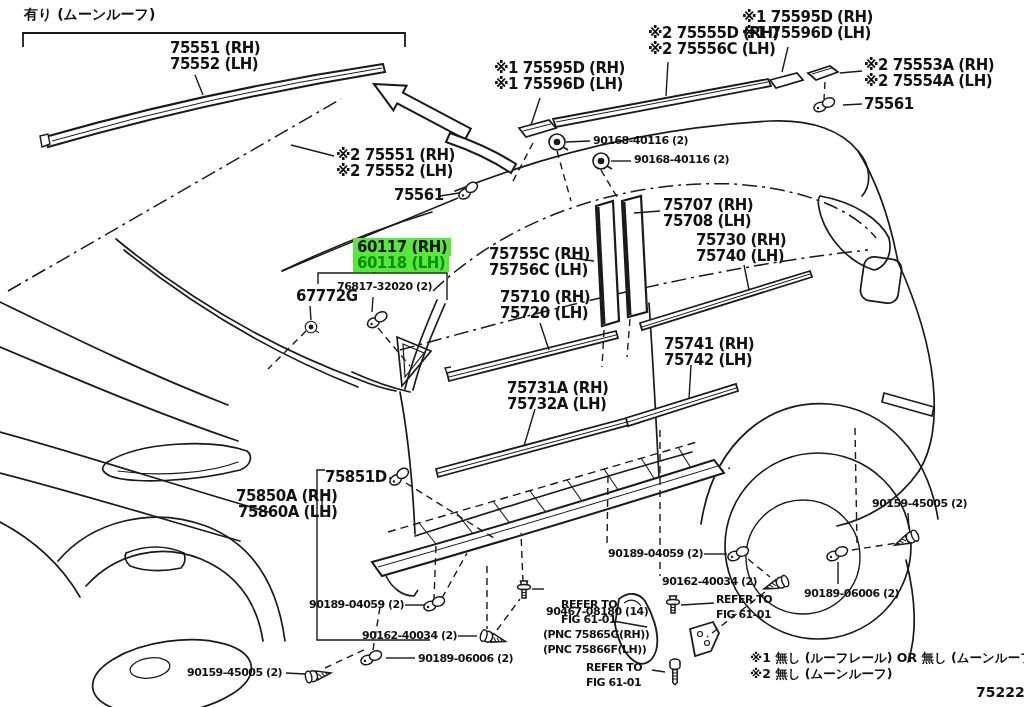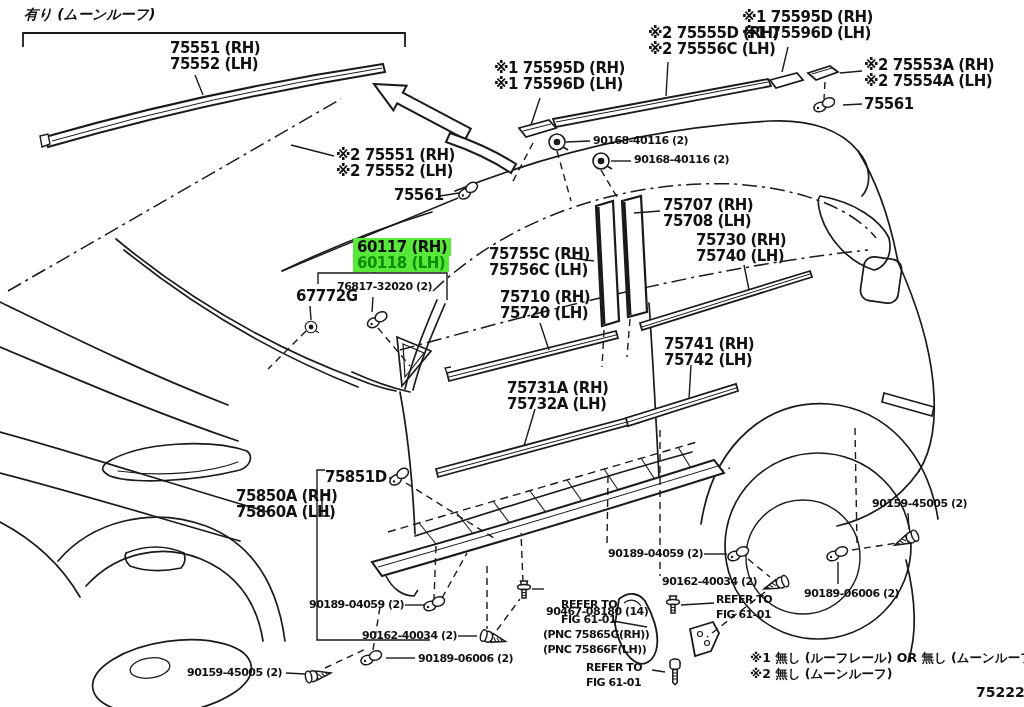--- a/index.html
+++ b/index.html
@@ -250,21 +250,21 @@
     <use href="#f-screw" transform="translate(489,637) rotate(195)"></use>
     <use href="#f-screw" transform="translate(314,676) rotate(170)"></use>
     <use href="#f-screw" transform="translate(780,583) rotate(-20)"></use>
     <use href="#f-screw" transform="translate(910,538) rotate(-25)"></use>
     <use href="#f-pin" transform="translate(524,590)"></use>
     <use href="#f-pin" transform="translate(673,605)"></use>
     <use href="#f-bolt" transform="translate(675,673)"></use>
   </g>
 </svg>
 
-<div class="lbl jp" style="left:24px;top:6px;font-style:italic;">有り (ムーンルーフ)</div>
+<div class="lbl jp" style="left:24px;top:6px;">有り (ムーンルーフ)</div>
 
 <div class="lbl" style="left:170px;top:40px;">
   <div>75551 (RH)</div>
       <div>75552 (LH)</div>
 </div>
 <div class="lbl" style="left:336px;top:147px;">
   <div>※2 75551 (RH)</div>
       <div>※2 75552 (LH)</div>
 </div>
 <div class="lbl" style="left:394px;top:187px;">75561</div>
@@ -311,21 +311,21 @@
 </div>
 <div class="lbl" style="left:664px;top:336px;">
   <div>75741 (RH)</div>
       <div>75742 (LH)</div>
 </div>
 <div class="lbl" style="left:507px;top:380px;">
   <div>75731A (RH)</div>
       <div>75732A (LH)</div>
 </div>
 <div class="lbl" style="left:325px;top:469px;">75851D</div>
-<div class="lbl" style="left:236px;top:488px;">
+<div class="lbl" style="left:236px;top:488px;text-align:right;">
   <div>75850A (RH)</div>
       <div>75860A (LH)</div>
 </div>
 <div class="lbl sm" style="left:872px;top:496px;">90159-45005 (2)</div>
 <div class="lbl sm" style="left:608px;top:546px;">90189-04059 (2)</div>
 <div class="lbl sm" style="left:662px;top:574px;">90162-40034 (2)</div>
 <div class="lbl sm" style="left:804px;top:586px;">90189-06006 (2)</div>
 <div class="lbl sm" style="left:546px;top:604px;">90467-08180 (14)</div>
 <div class="lbl sm" style="left:309px;top:597px;">90189-04059 (2)</div>
 <div class="lbl sm" style="left:362px;top:628px;">90162-40034 (2)</div>

